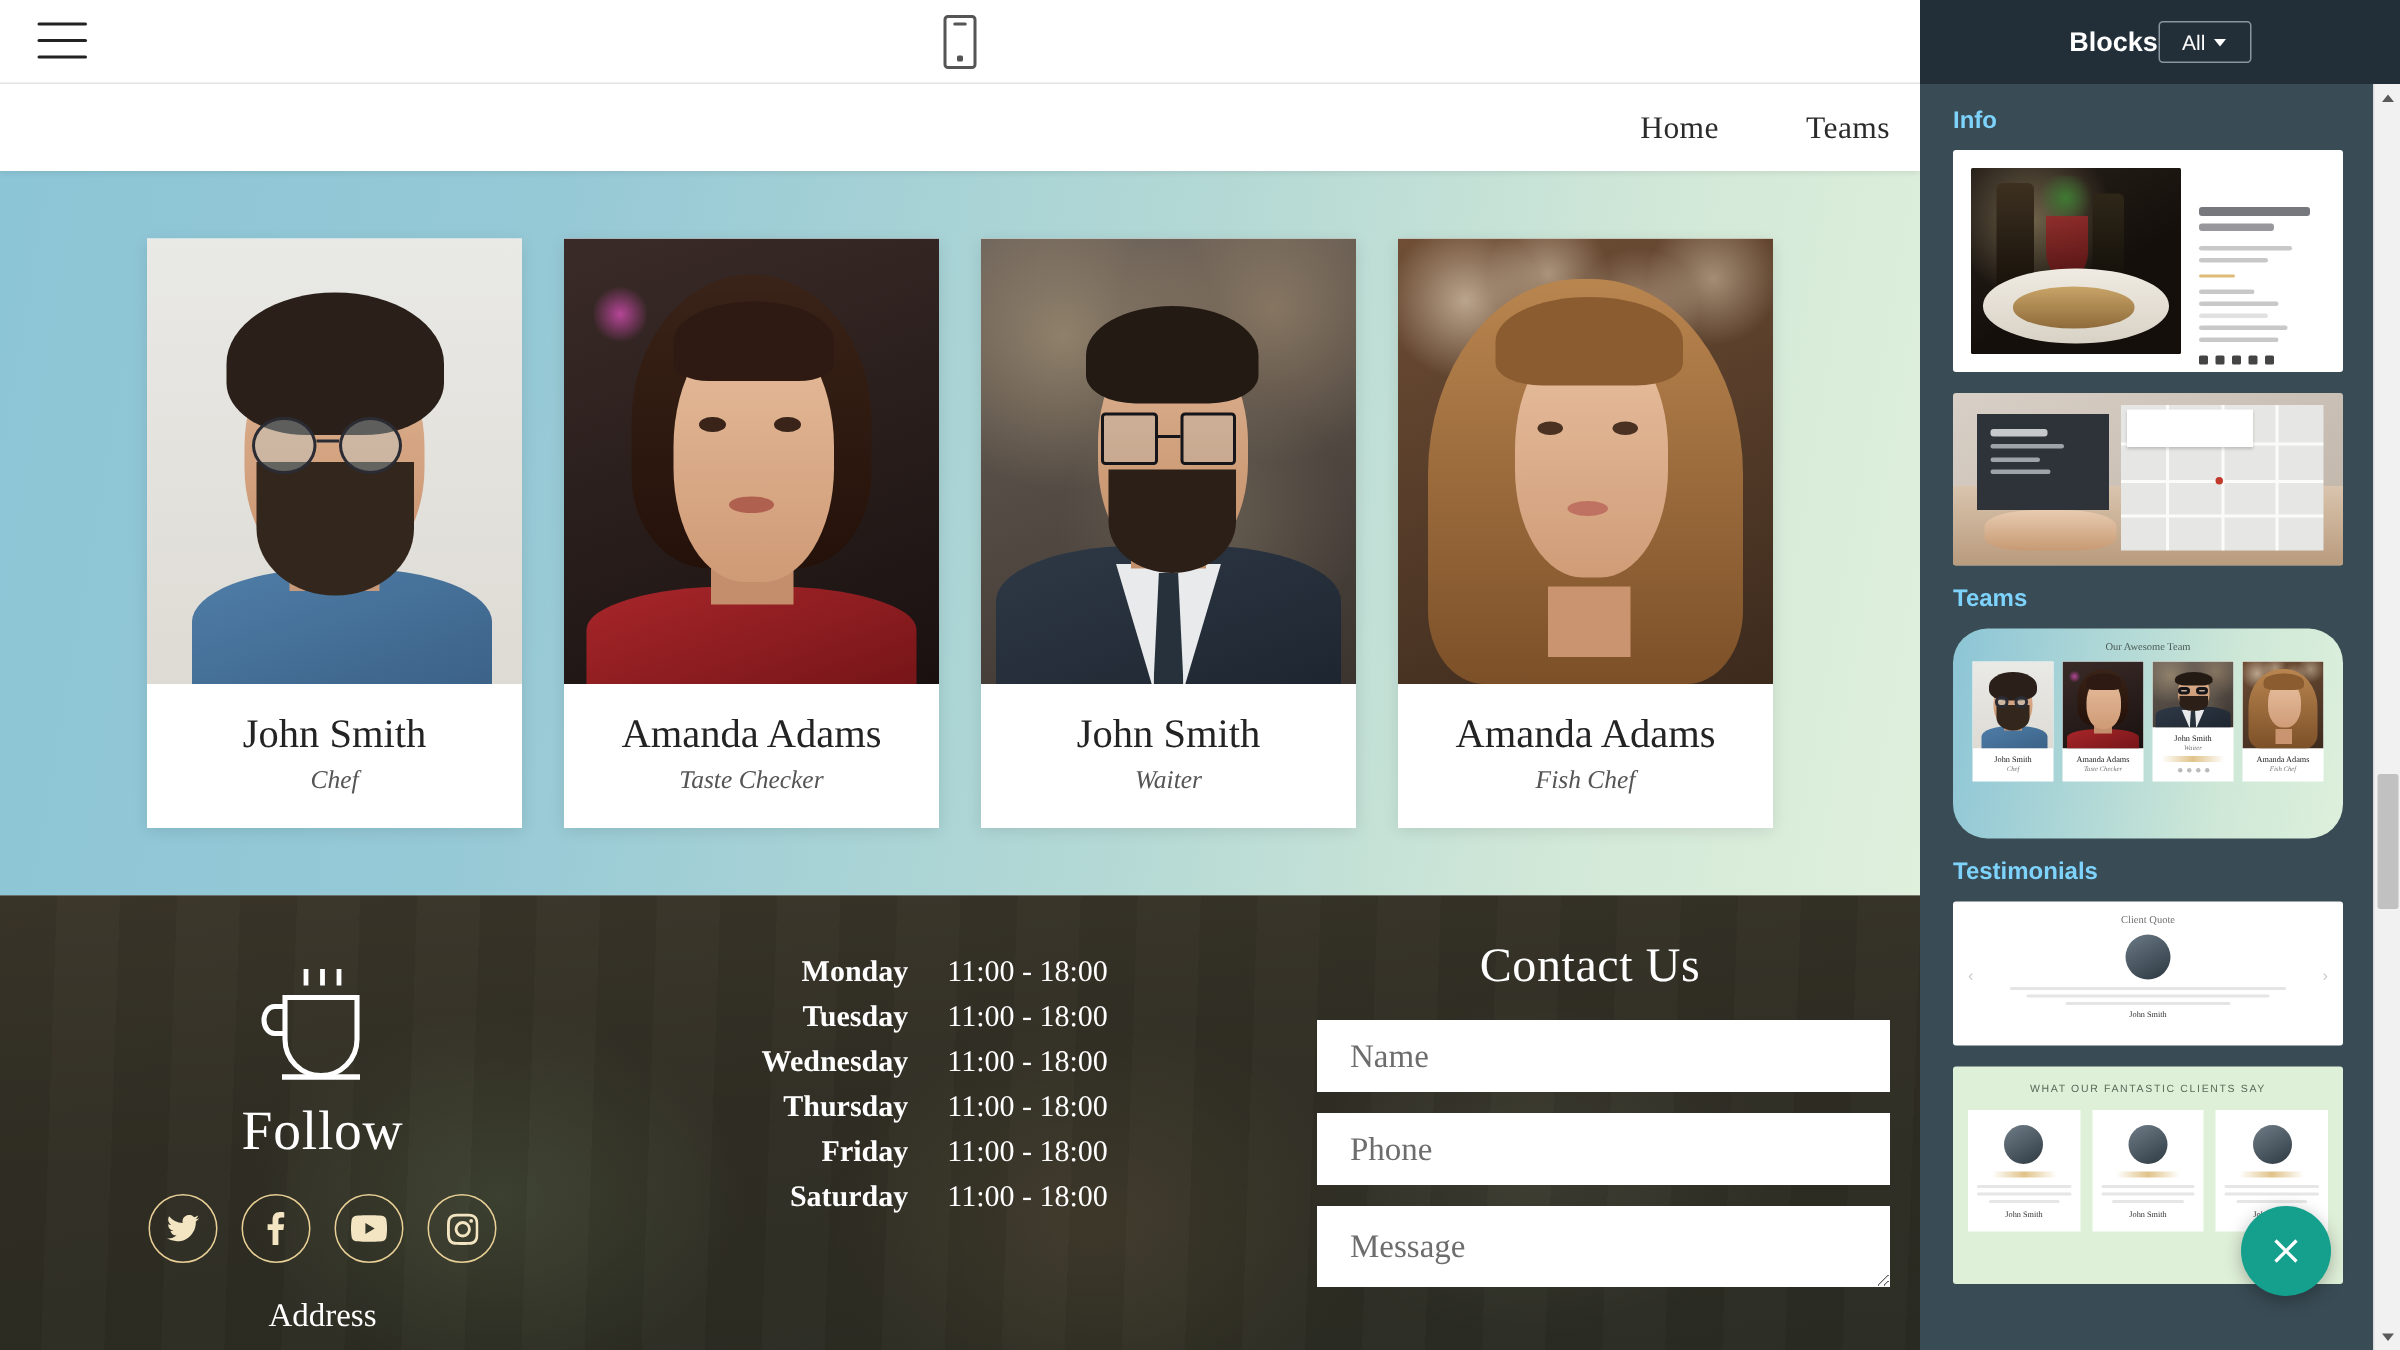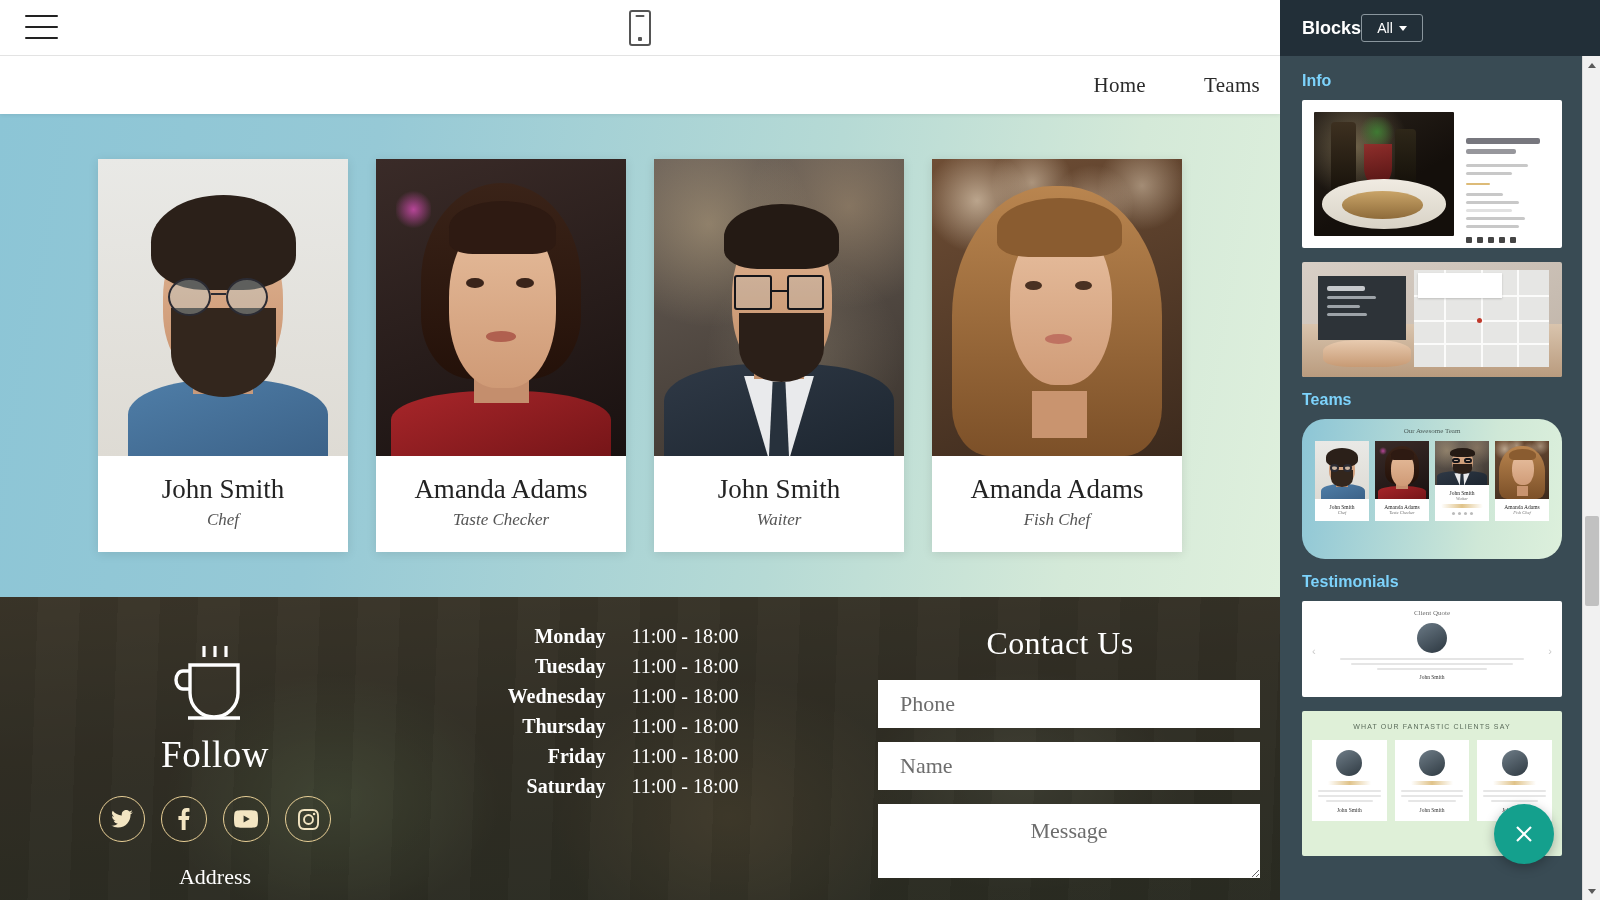--- a/index.html
+++ b/index.html
@@ -205,46 +205,46 @@
   .soc svg { fill:#f3e5c2; }
   .addr-title {
     font-family:"Liberation Serif", serif;
     font-size:22px; color:#fff; margin-top:22px;
   }
 
   .hours-title, .contact-title {
     font-family:"Liberation Serif", serif;
     font-size:32px; color:#fff; margin-bottom:20px; letter-spacing:.4px;
   }
-  .hours-list { display:flex; flex-direction:column; gap:7px; }
+  .hours-list { display:flex; flex-direction:column; gap:7px;margin-top:12px; }
   .hours-row {
     display:flex; align-items:baseline; justify-content:center;
     font-family:"Liberation Serif", serif; color:#fff;
   }
   .hr-day { width:148px; text-align:right; font-weight:700; font-size:20px; padding-right:26px; }
   .hr-time { width:175px; text-align:left; font-size:20px; }
 
   .contact-title { margin-bottom:18px; }
   .cform { padding-left:18px; }
   .cfield {
     width:100%; height:48px; background:#fff; border:none; outline:none;
     font-family:"Liberation Serif", serif; font-size:22px; color:#3d3d3d;
     padding:0 22px; margin-bottom:14px; display:block;
   }
-  .cfield.msg { height:74px; padding-top:14px;text-align:center; }
+  .cfield.msg { height:54px; padding-top:14px; }
   .cfield::placeholder { color:#6d6d6d; opacity:1; }
 
   
   .panel {
     position:absolute; right:0; top:0; width:320px; height:900px;
     background:#394b54; z-index:60;
   }
   .panel-head {
     height:56px; background:#222f38;
-    display:flex; align-items:center; justify-content:flex-start;
+    display:flex; align-items:center; justify-content:center;
     padding:0 22px;
   }
   .panel-title { color:#fff; font-size:18px; font-weight:700; }
   .filter-btn {
     min-width:62px; height:28px; padding:0 12px;
     border:1px solid #8a969d; border-radius:3px; background:transparent;
     color:#fff; font-size:14px; font-family:"Liberation Sans", sans-serif;
     display:flex; align-items:center; justify-content:center; gap:6px; cursor:pointer;
   }
   .caret { width:0;height:0;border-left:4px solid transparent;border-right:4px solid transparent;border-top:5px solid #fff; }
@@ -562,22 +562,22 @@
           <div class="hours-row">
             <span class="hr-day">Saturday</span>
             <span class="hr-time">11:00 - 18:00</span>
           </div>
         </div>
       </div>
 
       <div class="fcol col-contact">
         <div class="contact-title">Contact Us</div>
         <div class="cform">
+          <input class="cfield" type="text" placeholder="Name" style="">
           <input class="cfield" type="text" placeholder="Phone" style="">
-          <input class="cfield" type="text" placeholder="Name" style="">
           <textarea class="cfield msg" placeholder="Message" style=""></textarea>
         </div>
       </div>
 
     </div>
   </div>
 </div>
 
 <div class="panel">
 

